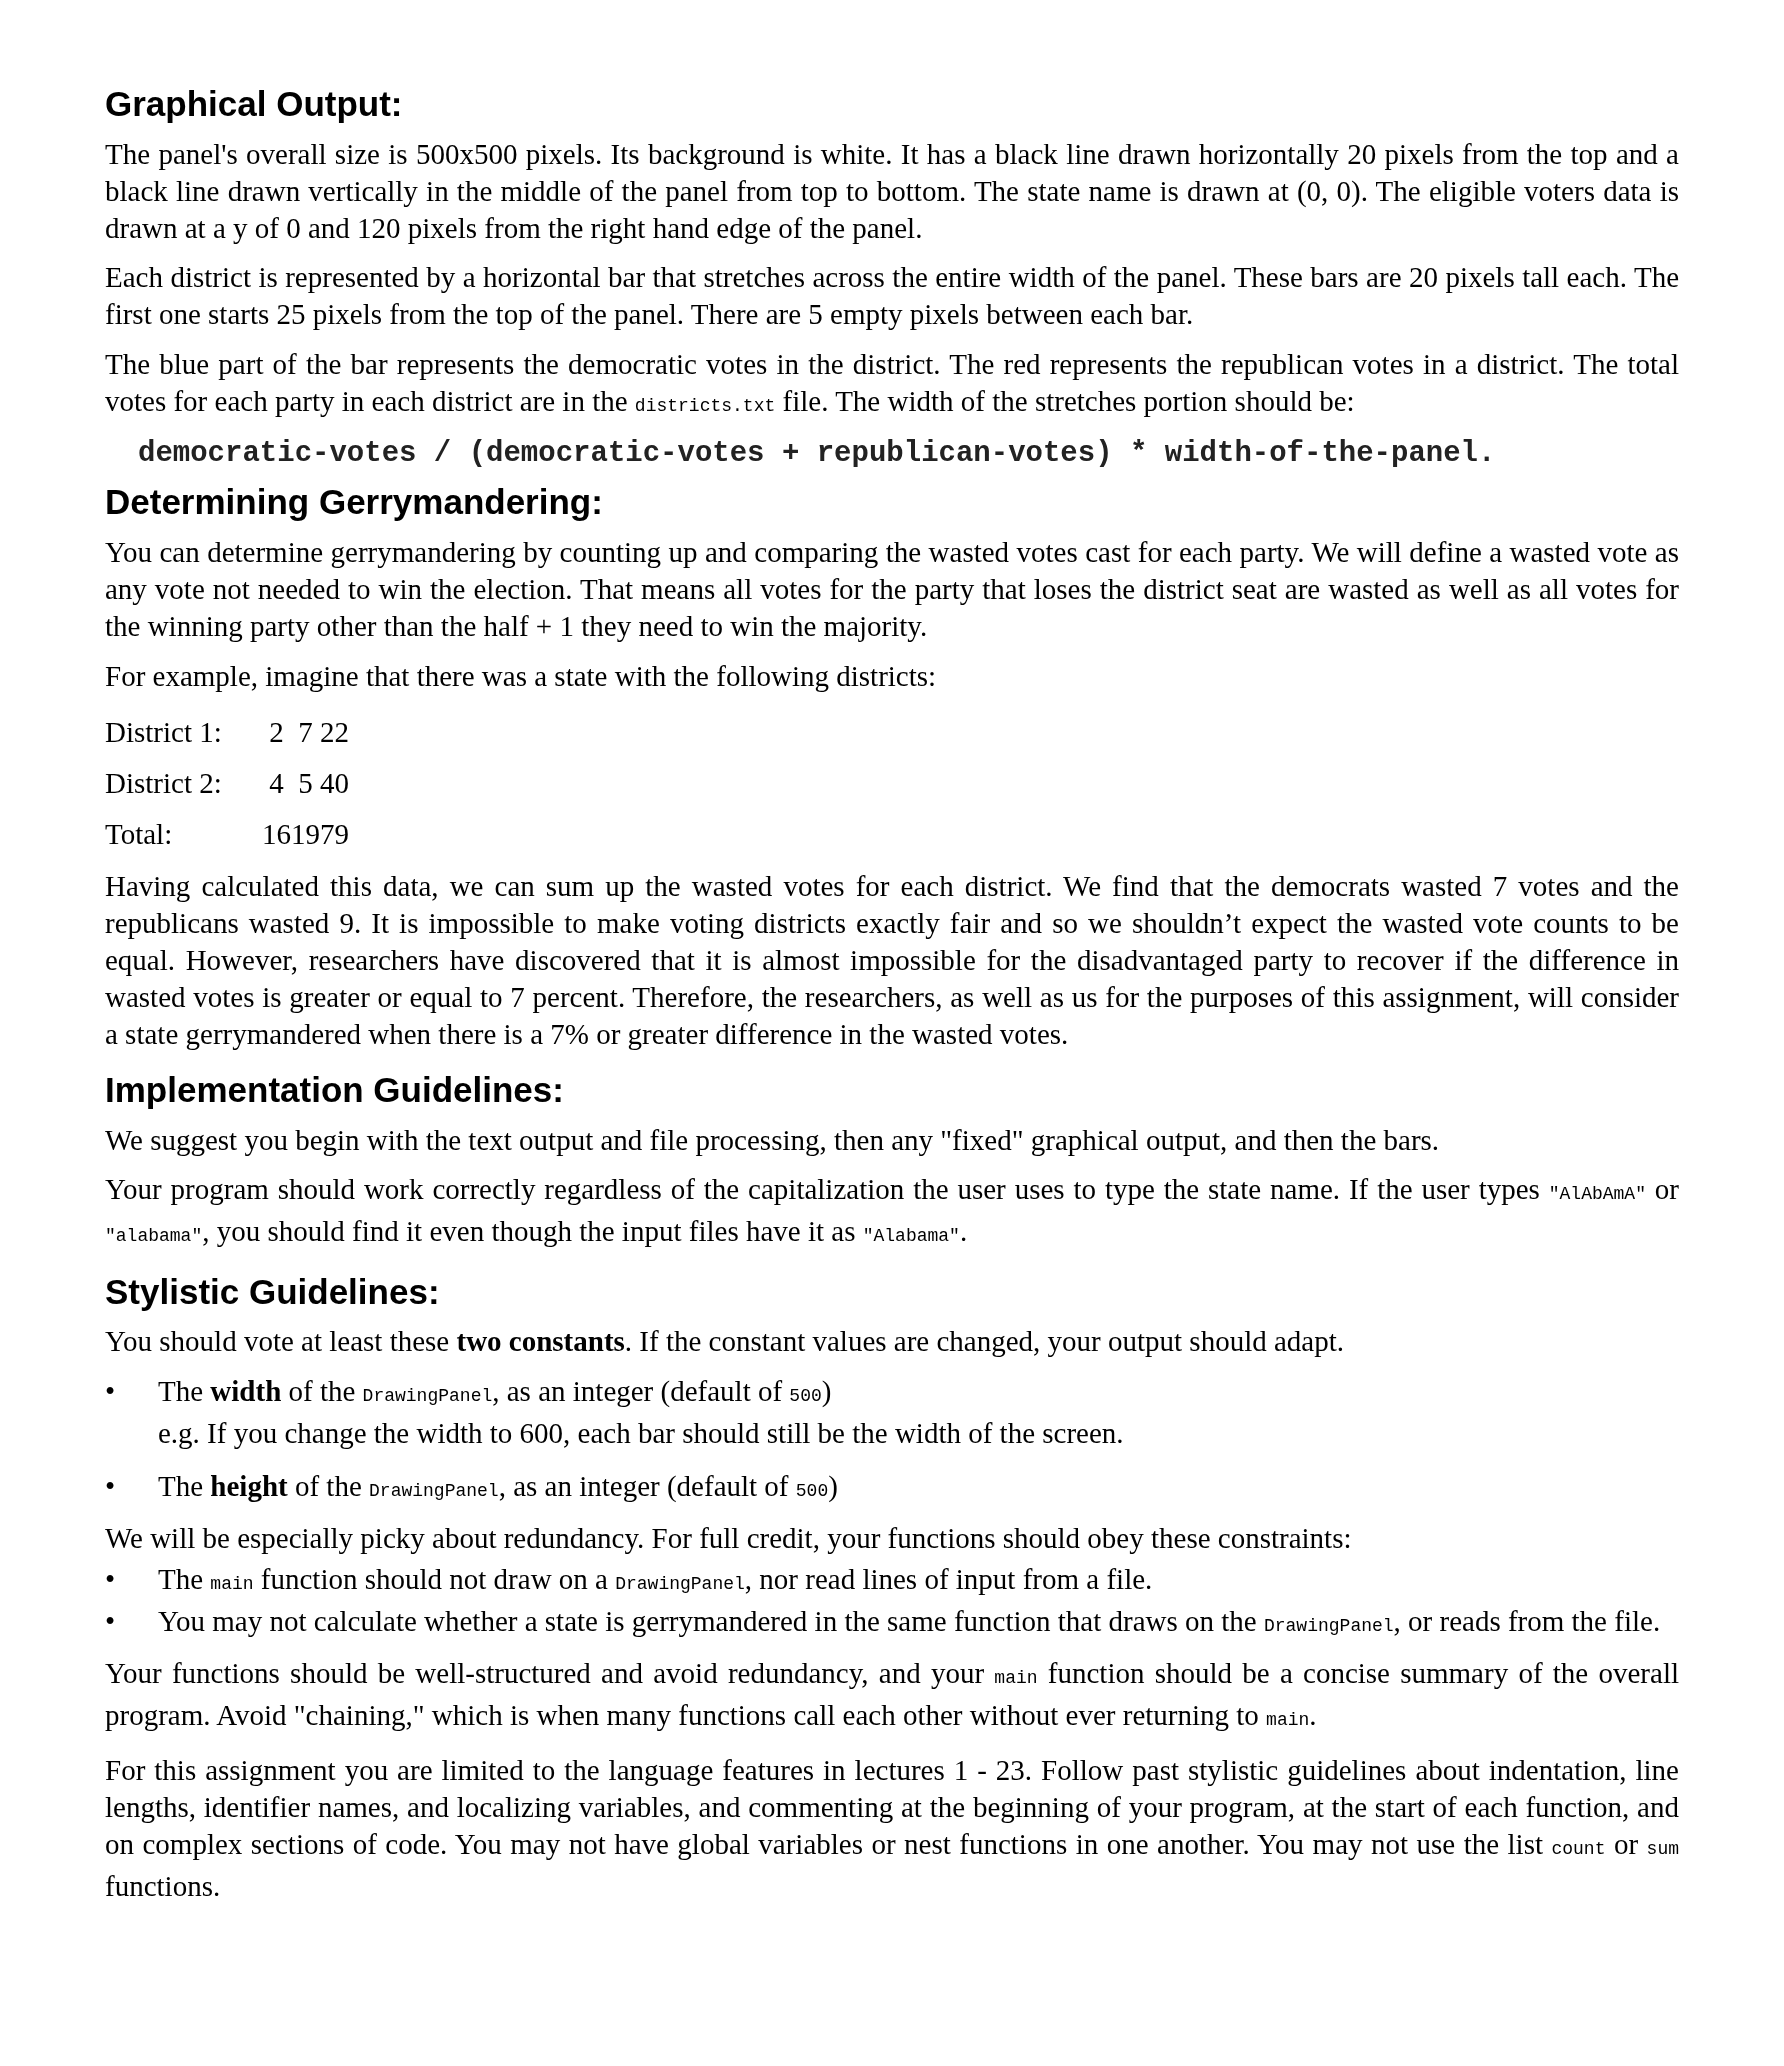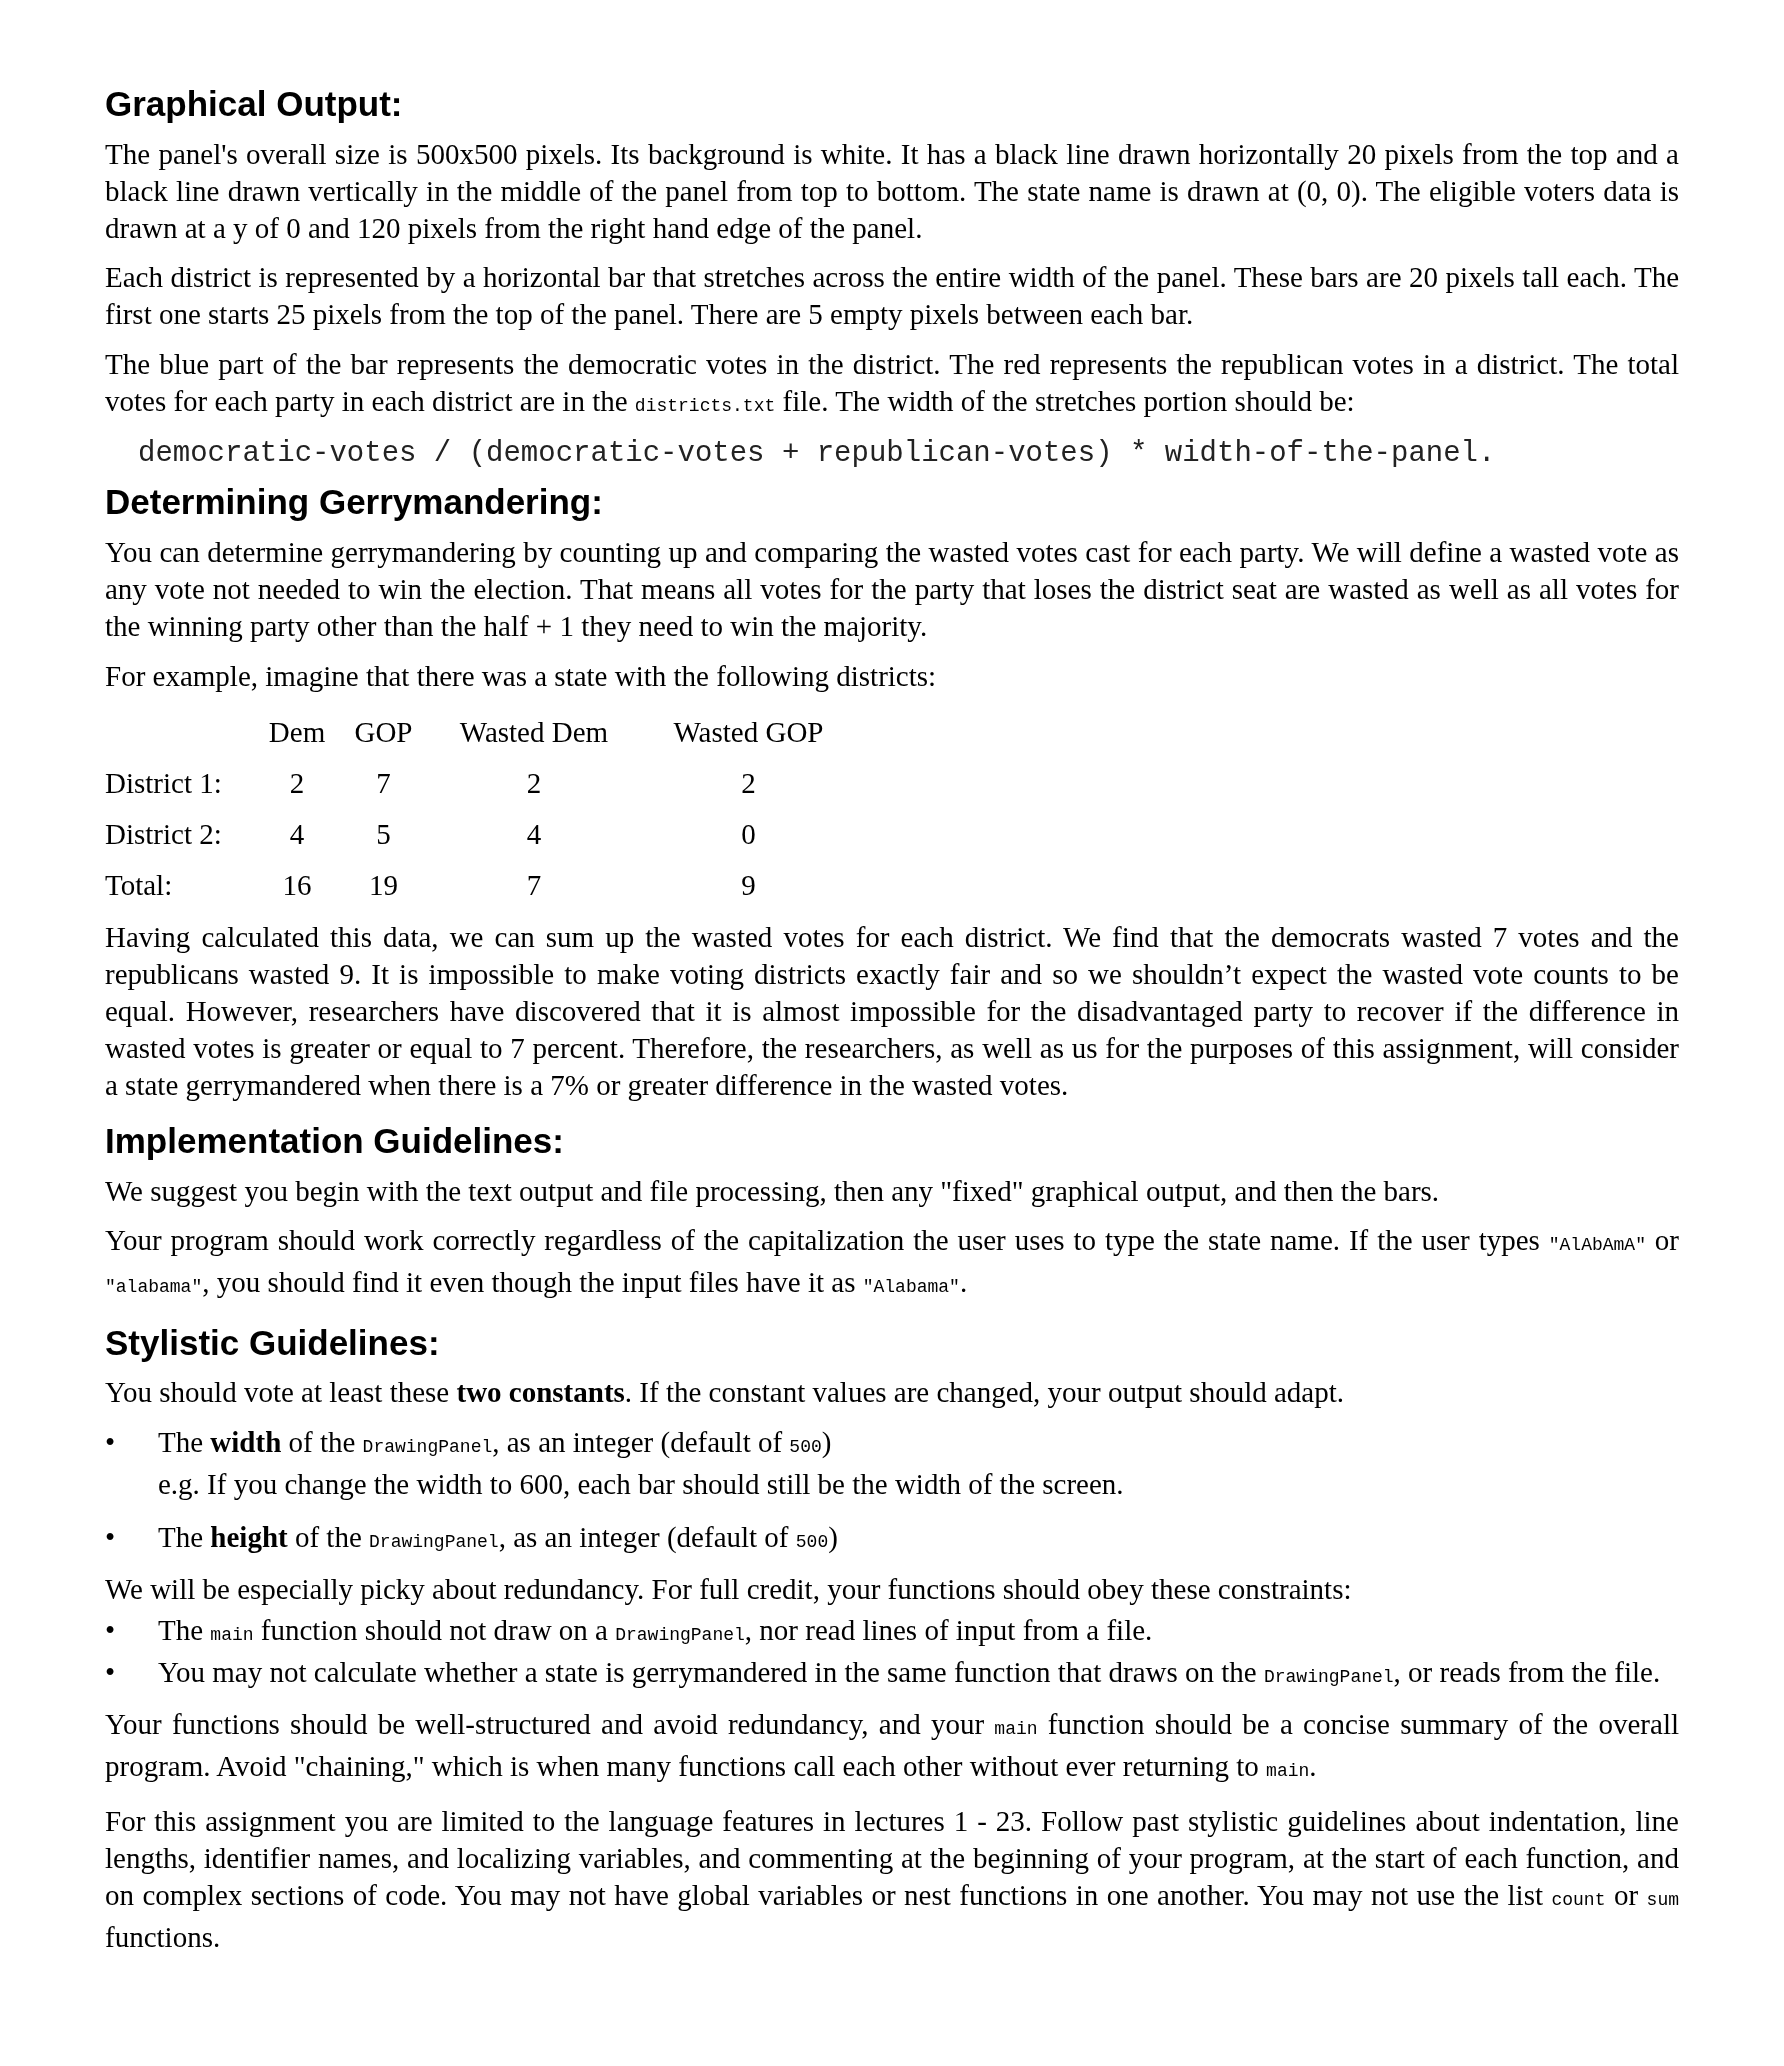--- a/index.html
+++ b/index.html
@@ -7,21 +7,21 @@
     width: 1784px; height: 2309px; position: relative; overflow: hidden;
     font-family: "Liberation Serif", serif; color: #000;
   }
   .page { position: absolute; left: 105px; top: 84px; width: 1574px; }
   h2 {
     font-family: "Liberation Sans", sans-serif; font-weight: bold;
     font-size: 35px; margin: 0 0 11.6px 0; line-height: 1.15;
   }
   p { font-size: 29px; line-height: 37px; margin: 0 0 12.4px 0; text-align: justify; }
   code { font-family: "Liberation Mono", monospace; font-size: 18px; }
-  .formula { font-family: "Liberation Mono", monospace; font-size: 29px; color:#222; margin: 6.6px 0 12.4px 33px; white-space: nowrap; }
+  .formula { font-family: "Liberation Mono", monospace; font-size: 29px; color:#222; margin: 6.6px 0 12.4px 33px; white-space: nowrap; font-weight: bold; }
   .sec { margin-top: 16.5px; }
   table.ex { border-collapse: collapse; font-size: 29px; margin: 0 0 8.3px 0; }
   table.ex td, table.ex th { font-weight: normal; padding: 0; height: 51px; text-align: center; }
   table.ex td.lbl { text-align: left; width: 157px; }
   table.ex .c1 { width: 70px; } table.ex .c2 { width: 103px; }
   table.ex .c3 { width: 198px; } table.ex .c4 { width: 231px; }
   ul { margin: 0 0 8.3px 0; padding-left: 0; list-style: none; }
   ul li { position: relative; padding-left: 53px; font-size: 29px; line-height: 37px; margin-bottom: 10px; }
   ul li::before { content: "\2022"; position: absolute; left: 0; }
 </style>
@@ -33,27 +33,20 @@
   <p>The panel's overall size is 500x500 pixels.  Its background is white.  It has a black line drawn horizontally 20 pixels from the top and a black line drawn vertically in the middle of the panel from top to bottom.  The state name is drawn at (0, 0). The eligible voters data is drawn at a y of 0 and 120 pixels from the right hand edge of the panel.</p>
   <p>Each district is represented by a horizontal bar that stretches across the entire width of the panel. These bars are 20 pixels tall each.  The first one starts 25 pixels from the top of the panel. There are 5 empty pixels between each bar.</p>
   <p><span>The blue part of the bar represents the democratic votes in the district. The red represents the republican votes in a district. The total votes for each party in each district are in the </span><code>districts.txt</code><span> file. The width of the stretches portion should be:</span></p>
   <div class="formula">democratic-votes / (democratic-votes + republican-votes) * width-of-the-panel.</div>
 
   <h2>Determining Gerrymandering:</h2>
   <p>You can determine gerrymandering by counting up and comparing the wasted votes cast for each party. We will define a wasted vote as any vote not needed to win the election. That means all votes for the party that loses the district seat are wasted as well as all votes for the winning party other than the half + 1 they need to win the majority.</p>
   <p>For example, imagine that there was a state with the following districts:</p>
   <table class="ex">
     <tbody>
-        <tr>
-      <th class="lbl"></th>
-      <th class="c1">Dem</th>
-      <th class="c2">GOP</th>
-      <th class="c3">Wasted Dem</th>
-      <th class="c4">Wasted GOP</th>
-    </tr>
     <tr>
       <td class="lbl">District 1:</td>
       <td>2</td>
       <td>7</td>
       <td>2</td>
       <td>2</td>
     </tr>
     <tr>
       <td class="lbl">District 2:</td>
       <td>4</td>

